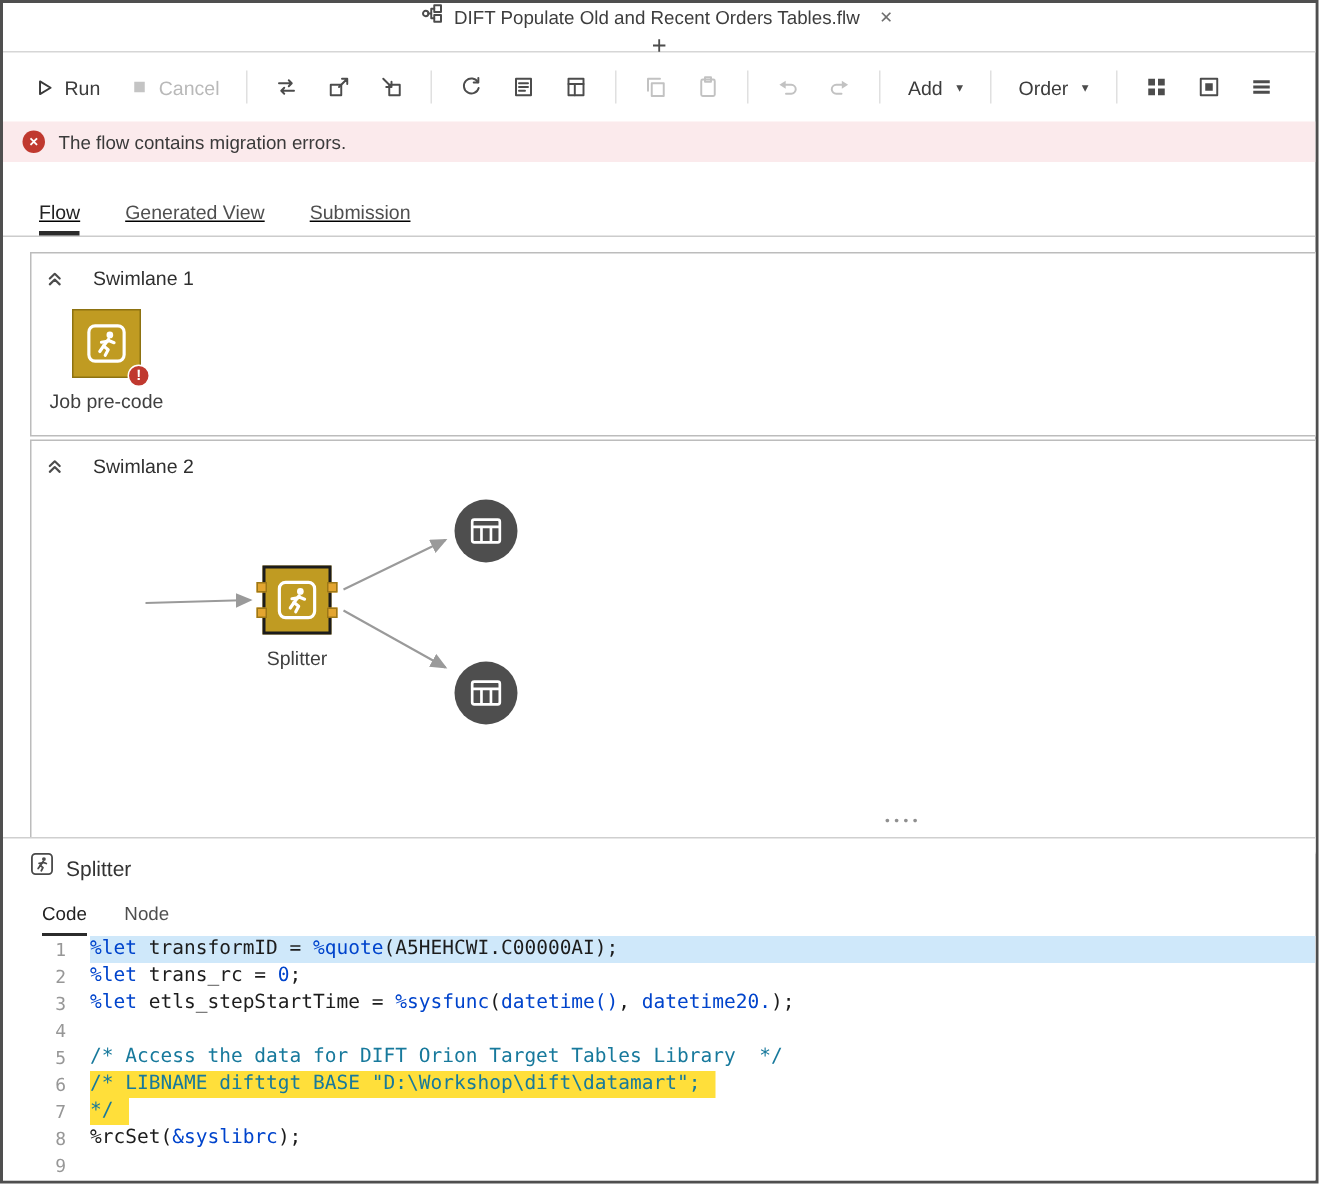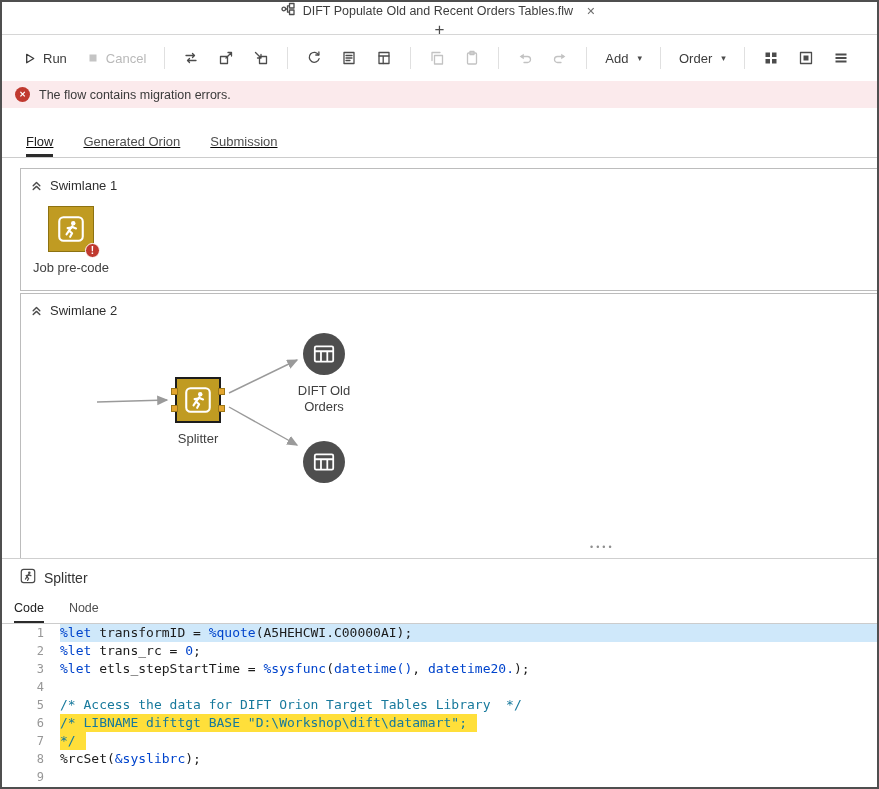--- a/index.html
+++ b/index.html
@@ -32,41 +32,41 @@
 
   
   .main-tabs { position:absolute; top:127px; left:0; right:0; height:29px; border-bottom:1px solid #cccccc; display:flex; align-items:flex-end; gap:30px; padding-left:24px;text-decoration:underline; }
   .mtab { font-size:13px; color:#4f4f4f; padding-bottom:8px; cursor:pointer; }
   .mtab.active { color:#222; border-bottom:3px solid #2b2b2b; padding-bottom:5px; }
 
   
   .swimlane { position:absolute; left:18px; right:-3px; border:1px solid #bcbcbc; background:#fff; }
   .sw1 { top:166px; height:123px; }
   .sw2 { top:291px; height:276px; }
-  .sw-header { display:flex; align-items:center; gap:8px; padding:9px 0 0 10px; }
+  .sw-header { display:flex; align-items:center; gap:20px; padding:9px 0 0 10px; }
   .sw-title { font-size:13px; color:#2f2f2f; }
   .collapse-btn { display:flex; cursor:pointer; }
 
   .node { position:absolute; width:92px; display:flex; flex-direction:column; align-items:center; cursor:pointer; }
   .node-circle { width:42px; height:42px; border-radius:50%; background:var(--node-gray,#4e4e4e); display:flex; align-items:center; justify-content:center; }
   .node-square { width:46px; height:46px; background:var(--accent-gold,#c09b22); border:1px solid #8d7211; display:flex; align-items:center; justify-content:center; position:relative; }
   .node-square.selected { border:2px solid #1c1c1c; }
   .node-label { margin-top:8px; font-size:13px; color:#404040; text-align:center; line-height:1.25; }
   .err-badge { position:absolute; right:-7px; bottom:-7px; width:15px; height:15px; border-radius:50%; background:var(--error-red,#c0392f); color:#fff; font-size:10px; font-weight:bold; display:flex; align-items:center; justify-content:center; border:1px solid #fff; }
   .port { position:absolute; width:7px; height:7px; background:#e3a52f; border:1px solid #9c7717; }
   .wires { position:absolute; left:0; top:0; }
 
   
   .drag-dots { position:absolute; top:540px; left:588px; height:14px; color:#8f8f8f; font-size:9px; letter-spacing:3px; cursor:row-resize; }
 
   
   .detail { position:absolute; top:556px; left:0; right:0; bottom:0; border-top:1px solid #cfcfcf; background:#fff; }
   .detail-header { display:flex; align-items:center; gap:8px; padding:9px 0 0 18px; }
   .detail-title { font-size:14px; color:#333; }
-  .detail-tabs { display:flex; gap:25px; padding-left:12px; margin-top:7px; border-bottom:1px solid #cccccc; height:29px; align-items:flex-end; }
+  .detail-tabs { display:flex; gap:25px; padding-left:26px; margin-top:7px; border-bottom:1px solid #cccccc; height:29px; align-items:flex-end; }
   .dtab { font-size:12.5px; color:#4f4f4f; padding-bottom:8px; cursor:pointer; }
   .dtab.active { color:#222; border-bottom:2px solid #2b2b2b; padding-bottom:6px; }
 
   
   .code-area { position:absolute; top:65px; left:0; right:0; bottom:0; font-family:"DejaVu Sans Mono", monospace; font-size:13px; overflow:hidden; background:#fff; }
   .code-row { display:flex; height:18px; line-height:18px; }
   .gutter { flex:0 0 58px; text-align:right; padding-right:16px; color:#979797; font-size:12px; }
   .code-text { flex:1; white-space:pre; }
   .code-row.sel .code-text { background:var(--selection-blue,#cfe8fa); }
   .line-content { display:inline-block; }
@@ -250,21 +250,21 @@
     </div>
   </div>
 
   <div class="banner">
     <div class="banner-icon">✕</div>
     <div class="banner-text">The flow contains migration errors.</div>
   </div>
 
   <div class="main-tabs">
     <div class="mtab active">Flow</div>
-    <div class="mtab">Generated Orion</div>
+    <div class="mtab">Generated View</div>
     <div class="mtab">Submission</div>
   </div>
 
   <div class="swimlane sw1">
     <div class="sw-header">
       <span class="collapse-btn">
         <svg width="11" height="11" viewBox="0 0 10 10">
             <g class="ic" stroke-width="1.2">
               <path d="M2 5.2 L5 2.3 L8 5.2"></path>
               <path d="M2 8.7 L5 5.8 L8 8.7"></path>
@@ -338,21 +338,20 @@
 
     <div class="node" style="left:257px; top:39px;">
       <div class="node-circle">
         <svg width="22" height="22" viewBox="0 0 16 16">
             <g fill="none" stroke="#fff" stroke-width="1.3">
               <rect x="1.3" y="2.5" width="13.4" height="11" rx="1"></rect>
               <path d="M1.3 6 H14.7 M5.8 6 V13.5 M10.4 6 V13.5"></path>
             </g>
           </svg>
       </div>
-      <div class="node-label">DIFT Old Orders</div>
     </div>
 
     <div class="node" style="left:257px; top:147px;">
       <div class="node-circle">
         <svg width="22" height="22" viewBox="0 0 16 16">
             <g fill="none" stroke="#fff" stroke-width="1.3">
               <rect x="1.3" y="2.5" width="13.4" height="11" rx="1"></rect>
               <path d="M1.3 6 H14.7 M5.8 6 V13.5 M10.4 6 V13.5"></path>
             </g>
           </svg>

